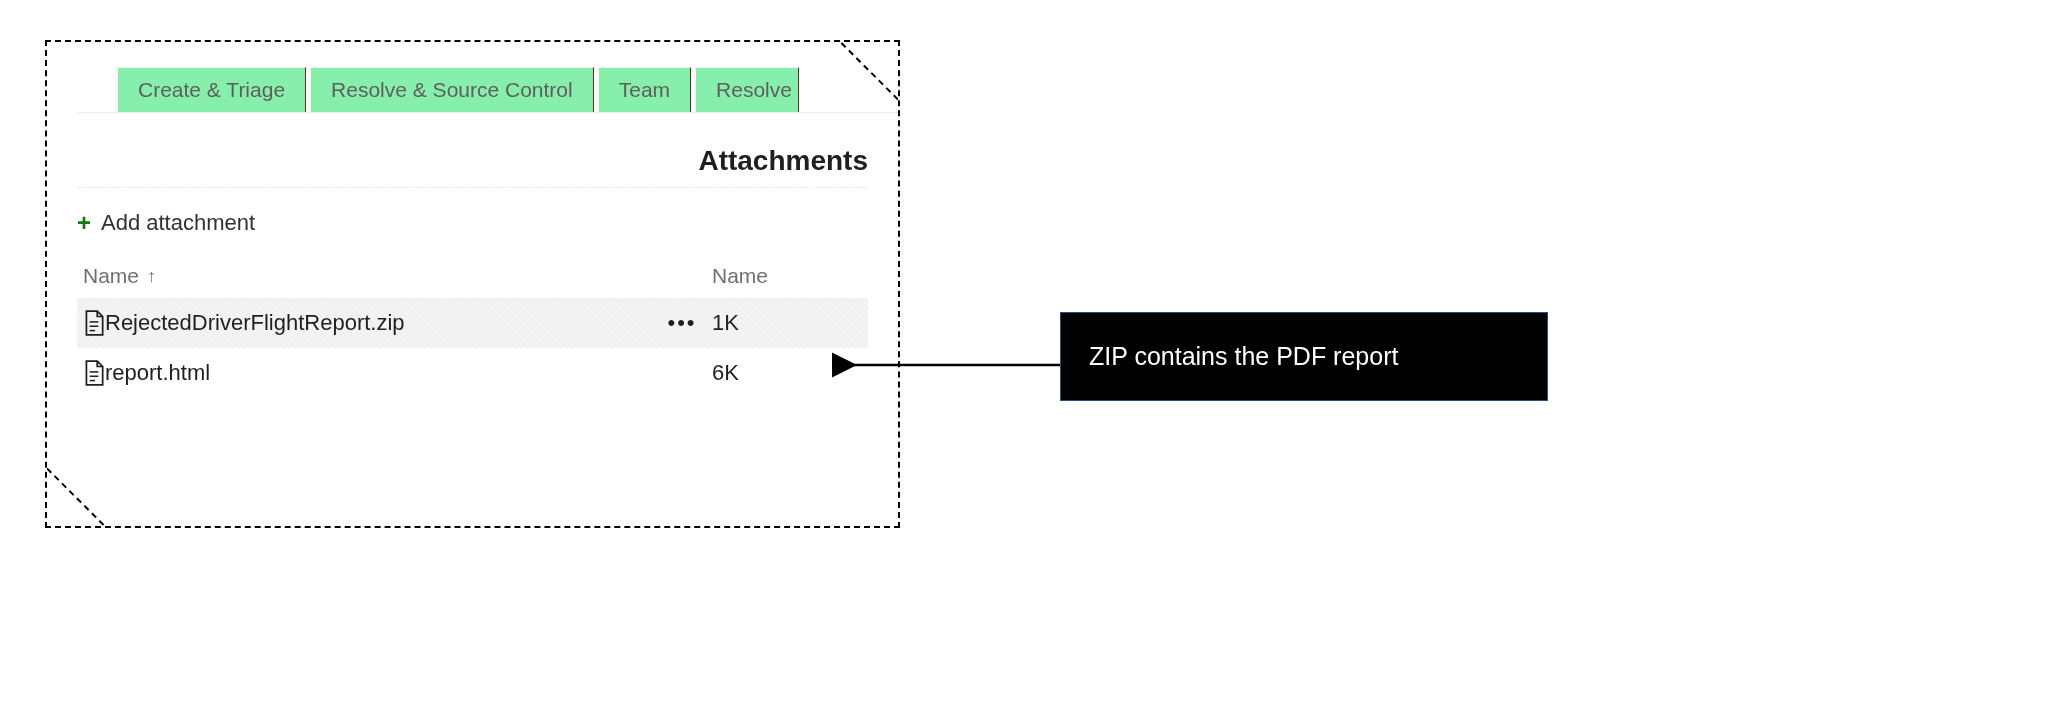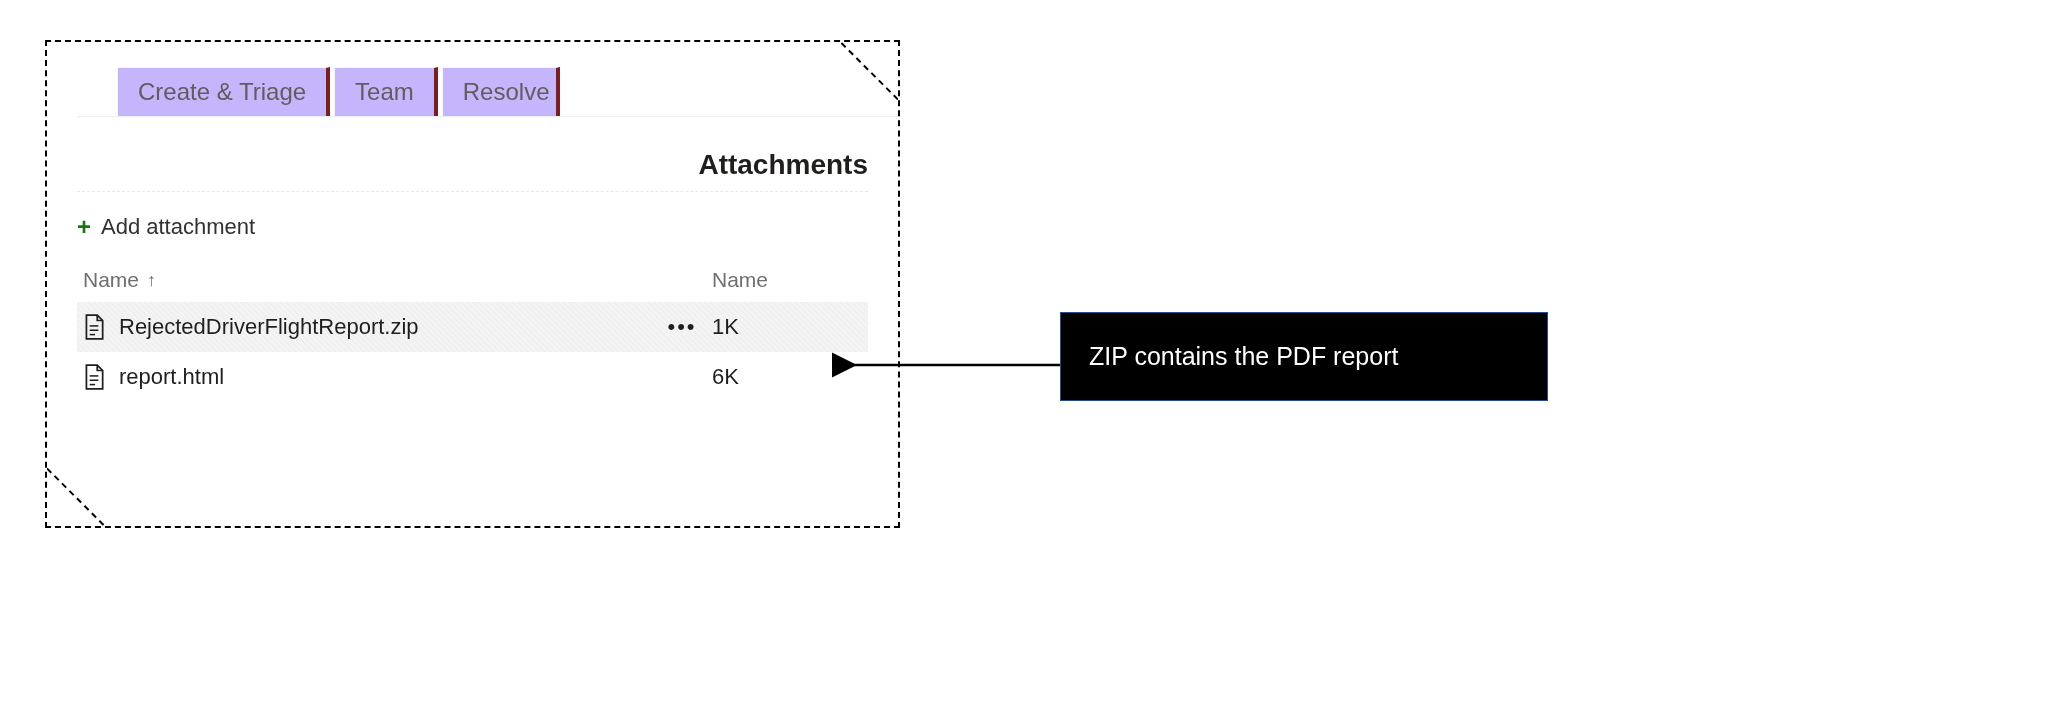--- a/index.html
+++ b/index.html
@@ -57,26 +57,26 @@
     
     .tabs {
       display: flex;
       gap: 4px;
       border-bottom: 1px solid #ededed;
       padding-left: 40px;
       margin-right: -30px;
     }
     .tab {
       padding: 10px 20px;
-      font-size: 24px;
+      font-size: 21px;
       color: #605e5c;
-      background: #c4b5fd;
+      background: #86efac;
       border-top: 1px solid #f6f6f6;
       border-left: 1px solid #f6f6f6;
-      border-right: 4px solid #7f1d1d;
+      border-right: 1px solid #7f1d1d;
       cursor: pointer;
       white-space: nowrap;
     }
     .tab.cut { padding-right: 6px; }
 
     
     .section-title {
       font-size: 28px;
       font-weight: 600;
       color: #201f1e;
@@ -120,21 +120,21 @@
     .trow {
       display: flex;
       align-items: center;
       padding: 12px 6px;
       font-size: 22px;
       color: #201f1e;
     }
     .trow.selected {
       background: repeating-linear-gradient(45deg, #f4f4f4 0 2px, #f0f0f0 2px 4px);
     }
-    .filecell { flex: 1 1 auto; display: flex; align-items: flex-start; gap: 14px; }
+    .filecell { flex: 1 1 auto; display: flex; align-items: flex-start; }
 
     .file-ic {
       width: 22px;
       height: 26px;
       display: inline-block;
     }
     .ellipsis {
       width: 60px;
       text-align: center;
       color: #201f1e;
@@ -170,20 +170,21 @@
     }
   </style>
 </head>
 <body>
 
 <div class="snip">
   <div class="snip-inner">
 
     <div class="tabs">
       <div class="tab">Create &amp; Triage</div>
+      <div class="tab">Resolve &amp; Source Control</div>
       <div class="tab">Team</div>
       <div class="tab cut">Resolve</div>
     </div>
 
     <h2 class="section-title">Attachments</h2>
 
     <div class="add-row">
       <span class="plus">+</span>
       <span>Add attachment</span>
     </div>

